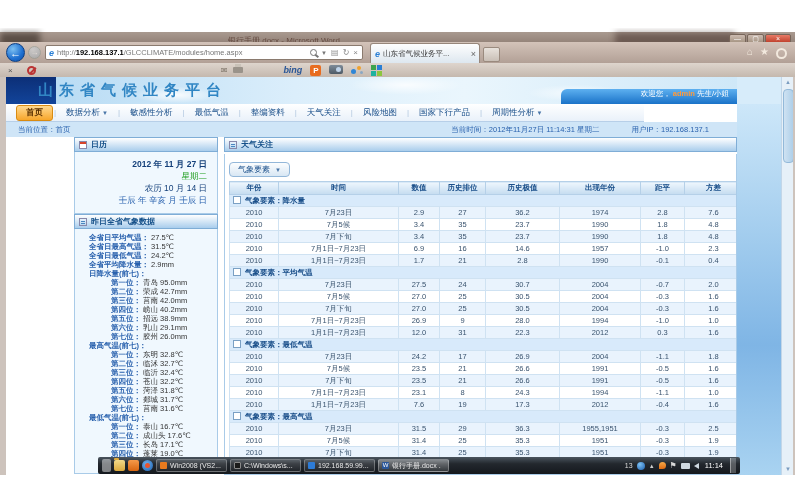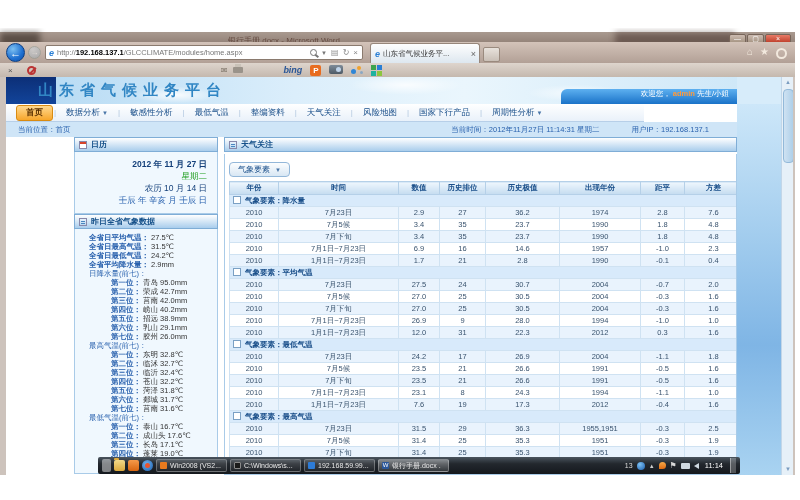--- a/index.html
+++ b/index.html
@@ -128,21 +128,21 @@
   .cal-body{height:62px;padding:6px 10px 0 0;text-align:right;font-size:8.5px;line-height:12px;}
   .cal-date{color:#14407a;font-weight:bold;}
   .cal-week{color:#1e9e1e;}
   .cal-lunar{color:#14407a;}
   .cal-ganzhi{color:#2a62ae;}
   .panel2{}
   .stats-body{padding:4px 2px 6px 2px;font-size:7.5px;line-height:9px;}
   .stat-line{padding-left:12px;white-space:nowrap;}
   .lbl{color:#2a62ae;font-weight:bold;}
   .val{color:#333;margin-left:2px;}
-  .sec-title{padding-left:12px;color:#2a62ae;font-weight:normal;white-space:nowrap;}
+  .sec-title{padding-left:12px;color:#2a62ae;font-weight:bold;white-space:nowrap;}
   .rank-line{padding-left:34px;white-space:nowrap;}
 
   .main{position:absolute;left:218px;top:0;width:513px;}
   .main .pbody{background:#fff;margin-top:2px;padding:4px 3px;height:321px;overflow:hidden;}
   .filter-btn{display:inline-flex;align-items:center;gap:3px;padding:1px 8px;font-size:8px;color:#1a4f8a;
     background:linear-gradient(#fcfdfe,#d8e7f4);border:1px solid #93b7d9;border-radius:4px;margin:0 0 4px 1px;}
   .filter-btn .mi-arrow{font-size:6px;}
   table.grid{width:505px;border-collapse:collapse;table-layout:fixed;margin-left:1px;}
   .grid th{height:12px;background:linear-gradient(#eef6fd,#c4dcf0);color:#1a4f8a;border:1px solid #b5d0e8;
     font-size:7.5px;font-weight:bold;padding:0;}

